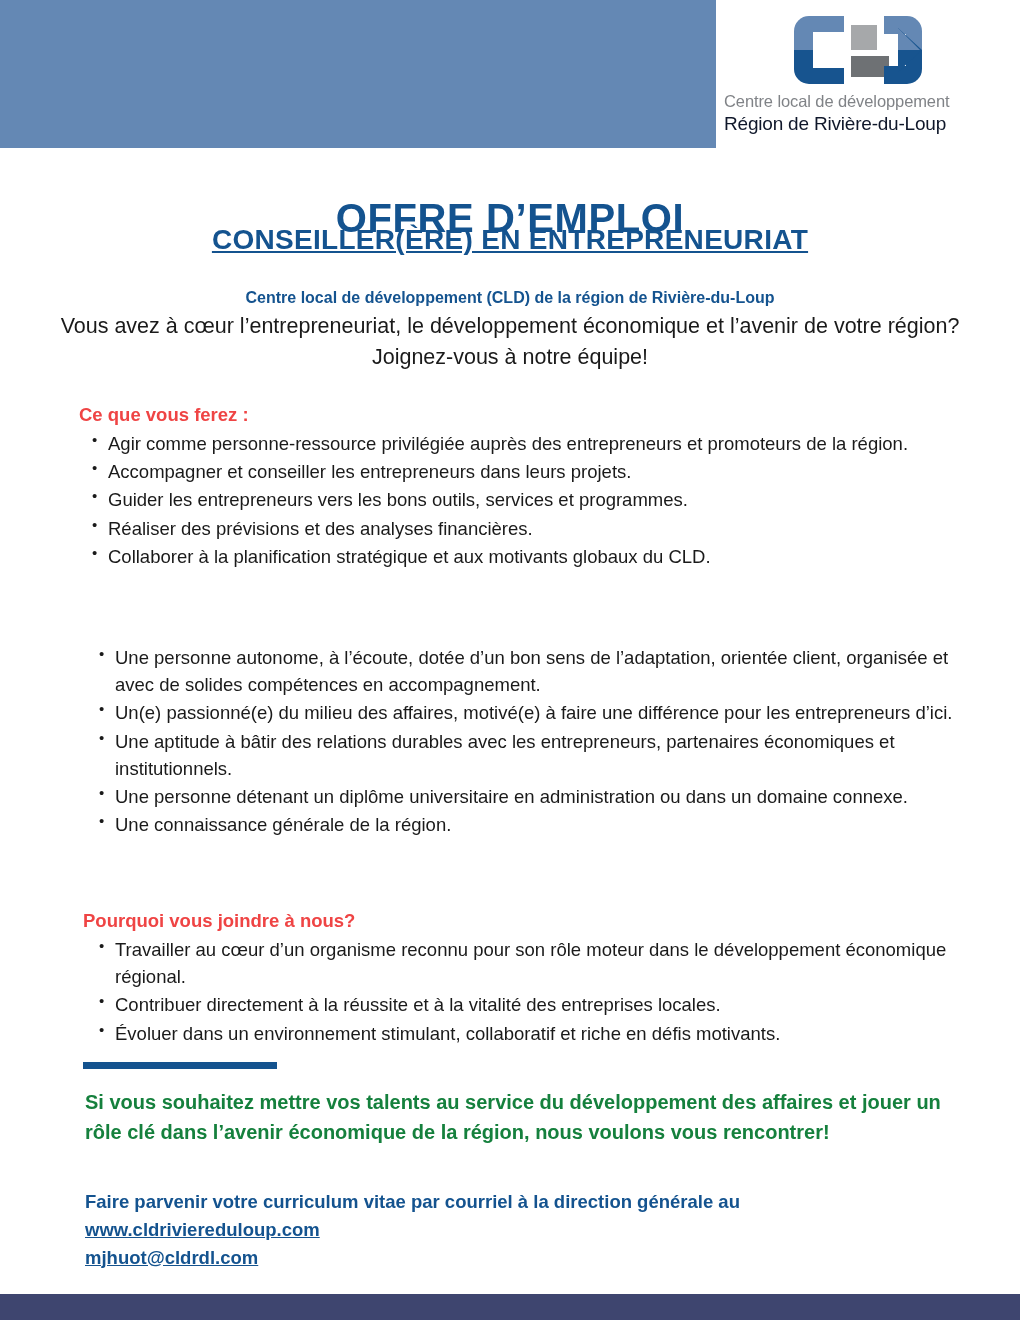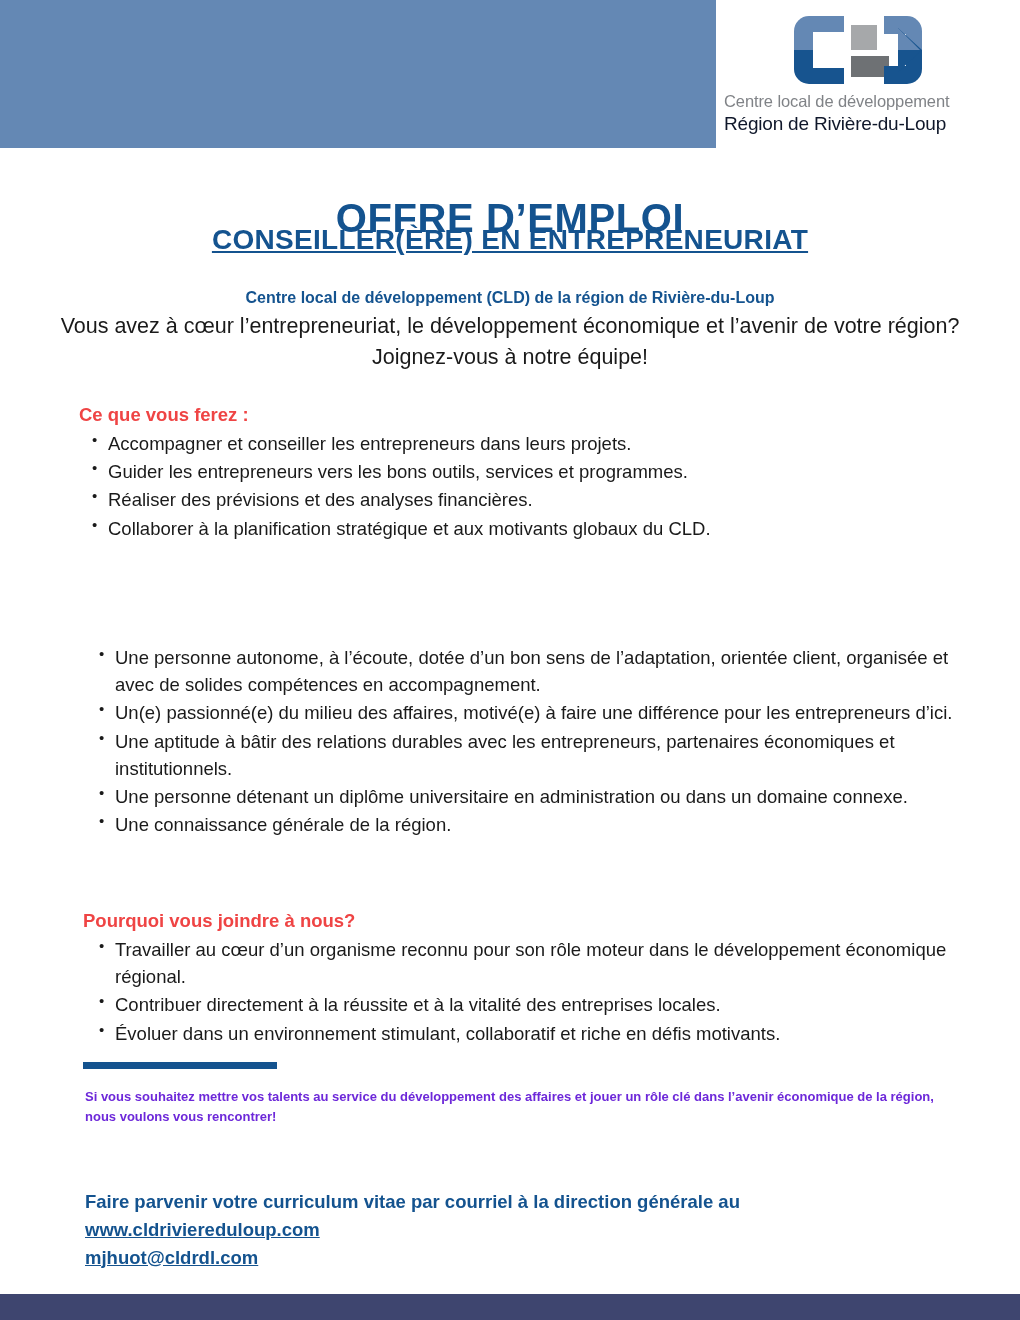--- a/index.html
+++ b/index.html
@@ -151,23 +151,23 @@
     height: 7px;
     background: #14538f;
   }
 
   
   .closing {
     position: absolute;
     left: 85px;
     top: 1087px;
     width: 870px;
-    font-size: 13px;
-    font-weight: bold;
-    color: #6d28d9;
+    font-size: 20px;
+    font-weight: bold;
+    color: #15803d;
     line-height: 1.5;
   }
   .contact {
     position: absolute;
     left: 85px;
     top: 1188px;
     width: 870px;
     font-size: 18.5px;
     font-weight: bold;
     color: #14538f;
@@ -227,20 +227,21 @@
 <div class="title-sub">CONSEILLER(ÈRE) EN ENTREPRENEURIAT</div>
 
 <div class="intro">
   <div class="intro-org">Centre local de développement (CLD) de la région de Rivière-du-Loup</div>
   <div class="intro-text">Vous avez à cœur l’entrepreneuriat, le développement économique et l’avenir de votre région? Joignez-vous à notre équipe!</div>
 </div>
 
 <div class="section" id="section-responsibilities">
   <div class="section-heading">Ce que vous ferez :</div>
   <ul class="bullets">
+    <li>Agir comme personne-ressource privilégiée auprès des entrepreneurs et promoteurs de la région.</li>
     <li>Accompagner et conseiller les entrepreneurs dans leurs projets.</li>
     <li>Guider les entrepreneurs vers les bons outils, services et programmes.</li>
     <li>Réaliser des prévisions et des analyses financières.</li>
     <li>Collaborer à la planification stratégique et aux motivants globaux du CLD.</li>
   </ul>
 </div>
 
 <div class="section" id="section-requirements">
   <ul class="bullets">
     <li>Une personne autonome, à l’écoute, dotée d’un bon sens de l’adaptation, orientée client, organisée et avec de solides compétences en accompagnement.</li>

